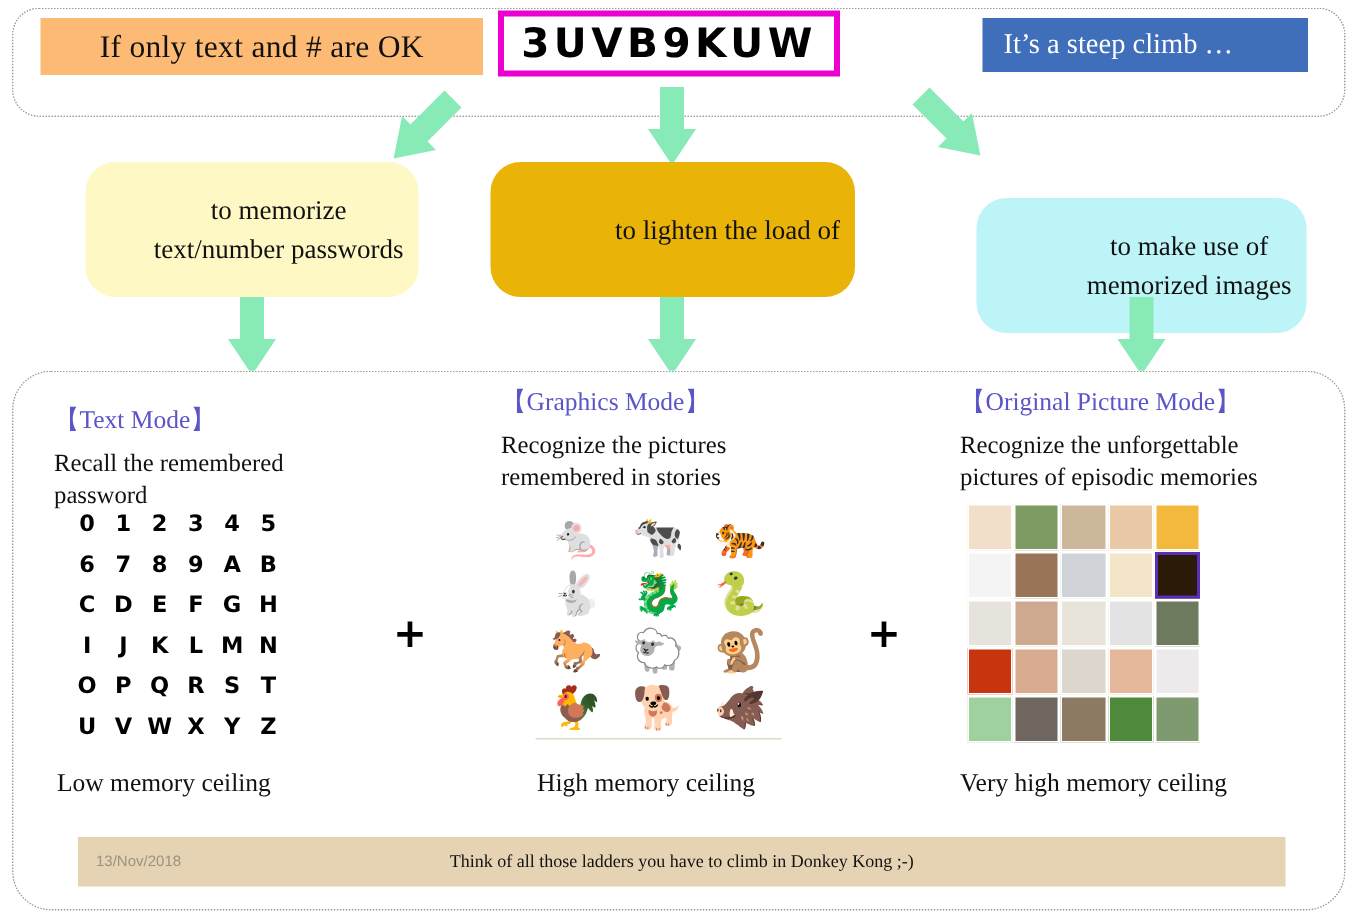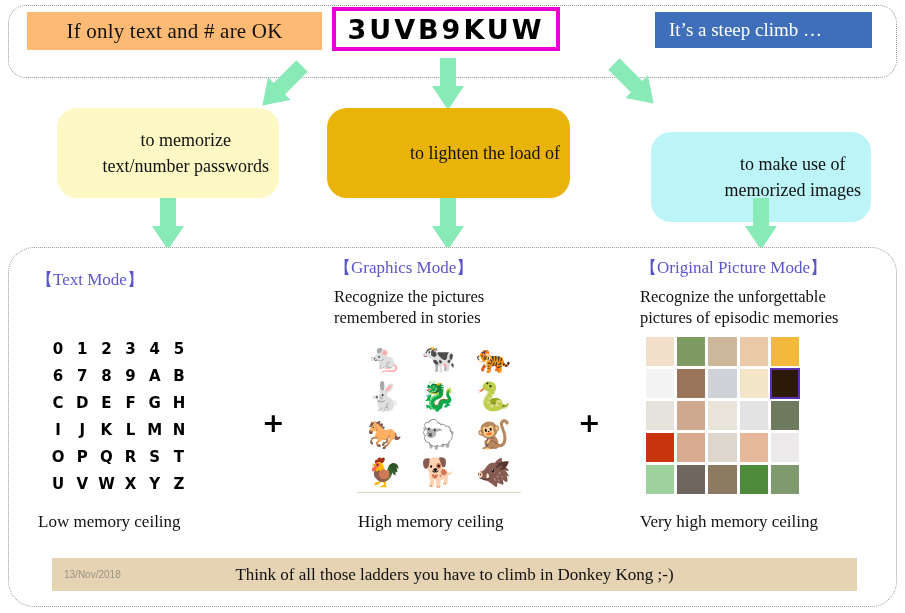--- a/index.html
+++ b/index.html
@@ -216,21 +216,21 @@
   #footer-date {
     position: absolute;
     left: 12px;
     font-family: Liberation Sans, sans-serif;
     font-size: 10px;
     color: #9b9280;
   }
   #footer-text {
     width: 100%;
     text-align: center;
-    font-size: 17px;
+    font-size: 12px;
     color: #111;
   }
 </style>
 </head>
 <body>
 
 <div class="panel" id="top-panel"></div>
 
 <div class="tag-beige">
   <span>If only text and # are OK</span>
@@ -285,20 +285,24 @@
 </div>
 <div class="arrow-down" style="left:745px; top:198px;">
   <div class="shaft"></div>
   <div class="head"></div>
 </div>
 
 <div class="panel" id="bottom-panel"></div>
 
 <div class="col" id="col-1">
   <div class="mode-title">【Text Mode】</div>
+  <div class="mode-desc">
+    <div>Recall the remembered</div>
+    <div>password</div>
+  </div>
 </div>
 
 <div class="col" id="col-2">
   <div class="mode-title">【Graphics Mode】</div>
   <div class="mode-desc">
     <div>Recognize the pictures</div>
     <div>remembered in stories</div>
   </div>
 </div>
 

